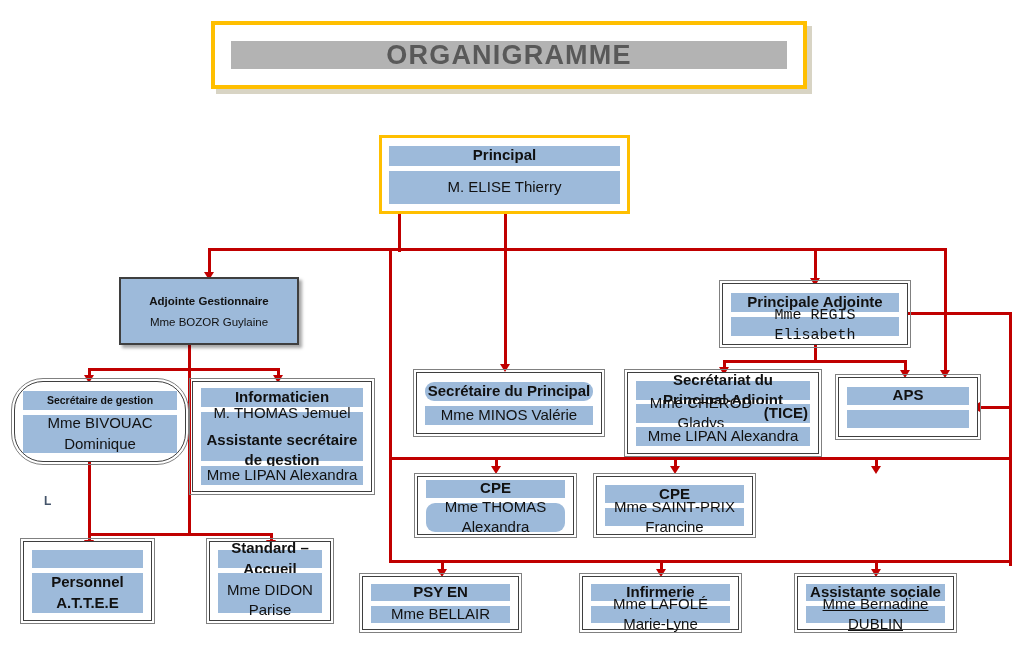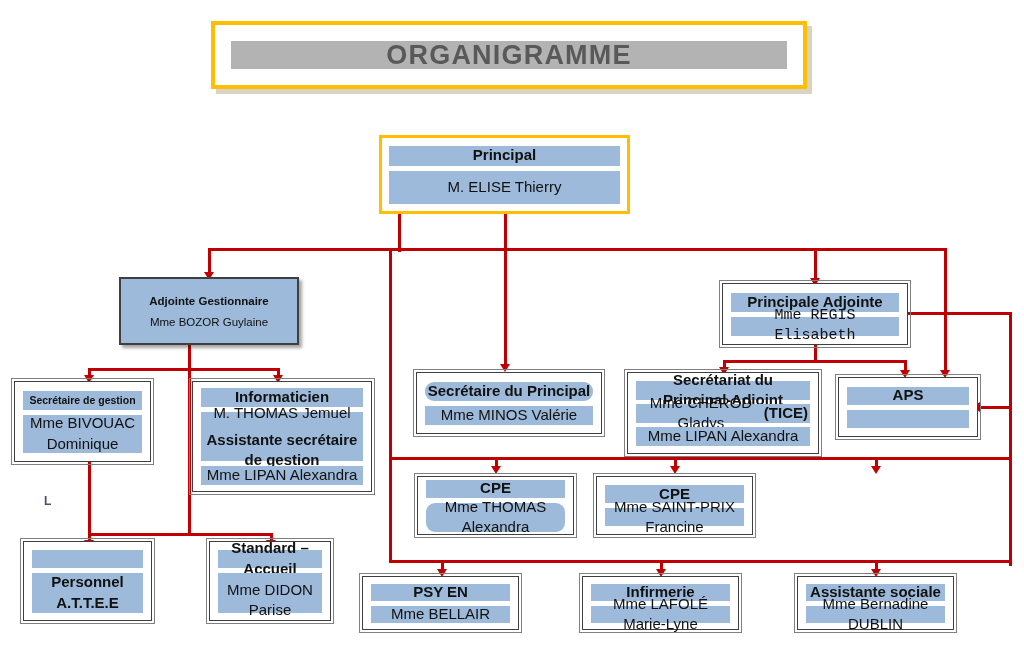--- a/index.html
+++ b/index.html
@@ -214,21 +214,21 @@
   <div class="node solid" style="left:119px;top:277px;width:180px;height:68px;">
     <span class="txt b">Adjointe Gestionnaire</span>
     <span class="txt">Mme BOZOR Guylaine</span>
   </div>
 
   <div class="node framed" style="left:722px;top:283px;width:186px;height:62px;">
     <div class="bar b" style="height:19px;">Principale Adjointe</div>
     <div class="bar" style="height:19px;font-family:Liberation Mono, monospace;">Mme REGIS Elisabeth</div>
   </div>
 
-  <div class="node framed" style="left:14px;top:381px;width:137px;height:81px;">
+  <div class="node framed" style="left:14px;top:381px;width:172px;height:81px;border-radius:29px;">
     <div class="bar b" style="height:19px;font-size:10.5px;">Secrétaire de gestion</div>
     <div class="bar tall" style="height:38px;">Mme BIVOUAC Dominique</div>
   </div>
 
   <div class="node framed" style="left:192px;top:381px;width:180px;height:111px;">
     <div class="bar b" style="height:19px;">Informaticien</div>
     <div class="bar" style="height:49px;flex-direction:column;gap:7px;">
       <span>M. THOMAS Jemuel</span>
       <span style="font-weight:bold;">Assistante secrétaire de gestion</span>
     </div>
@@ -280,18 +280,18 @@
     <div class="bar" style="height:17px;">Mme BELLAIR</div>
   </div>
 
   <div class="node framed" style="left:582px;top:576px;width:157px;height:54px;">
     <div class="bar b" style="height:17px;">Infirmerie</div>
     <div class="bar" style="height:17px;">Mme LAFOLÉ Marie-Lyne</div>
   </div>
 
   <div class="node framed" style="left:797px;top:576px;width:157px;height:54px;">
     <div class="bar b" style="height:17px;">Assistante sociale</div>
-    <div class="bar" style="height:17px;">Mme Bernadine DUBLIN</div>
+    <div class="bar" style="height:17px;text-decoration:underline;">Mme Bernadine DUBLIN</div>
   </div>
 
   <span class="stray" style="left:44px;top:494px;">L</span>
 
 </div>
 
 </body></html>

